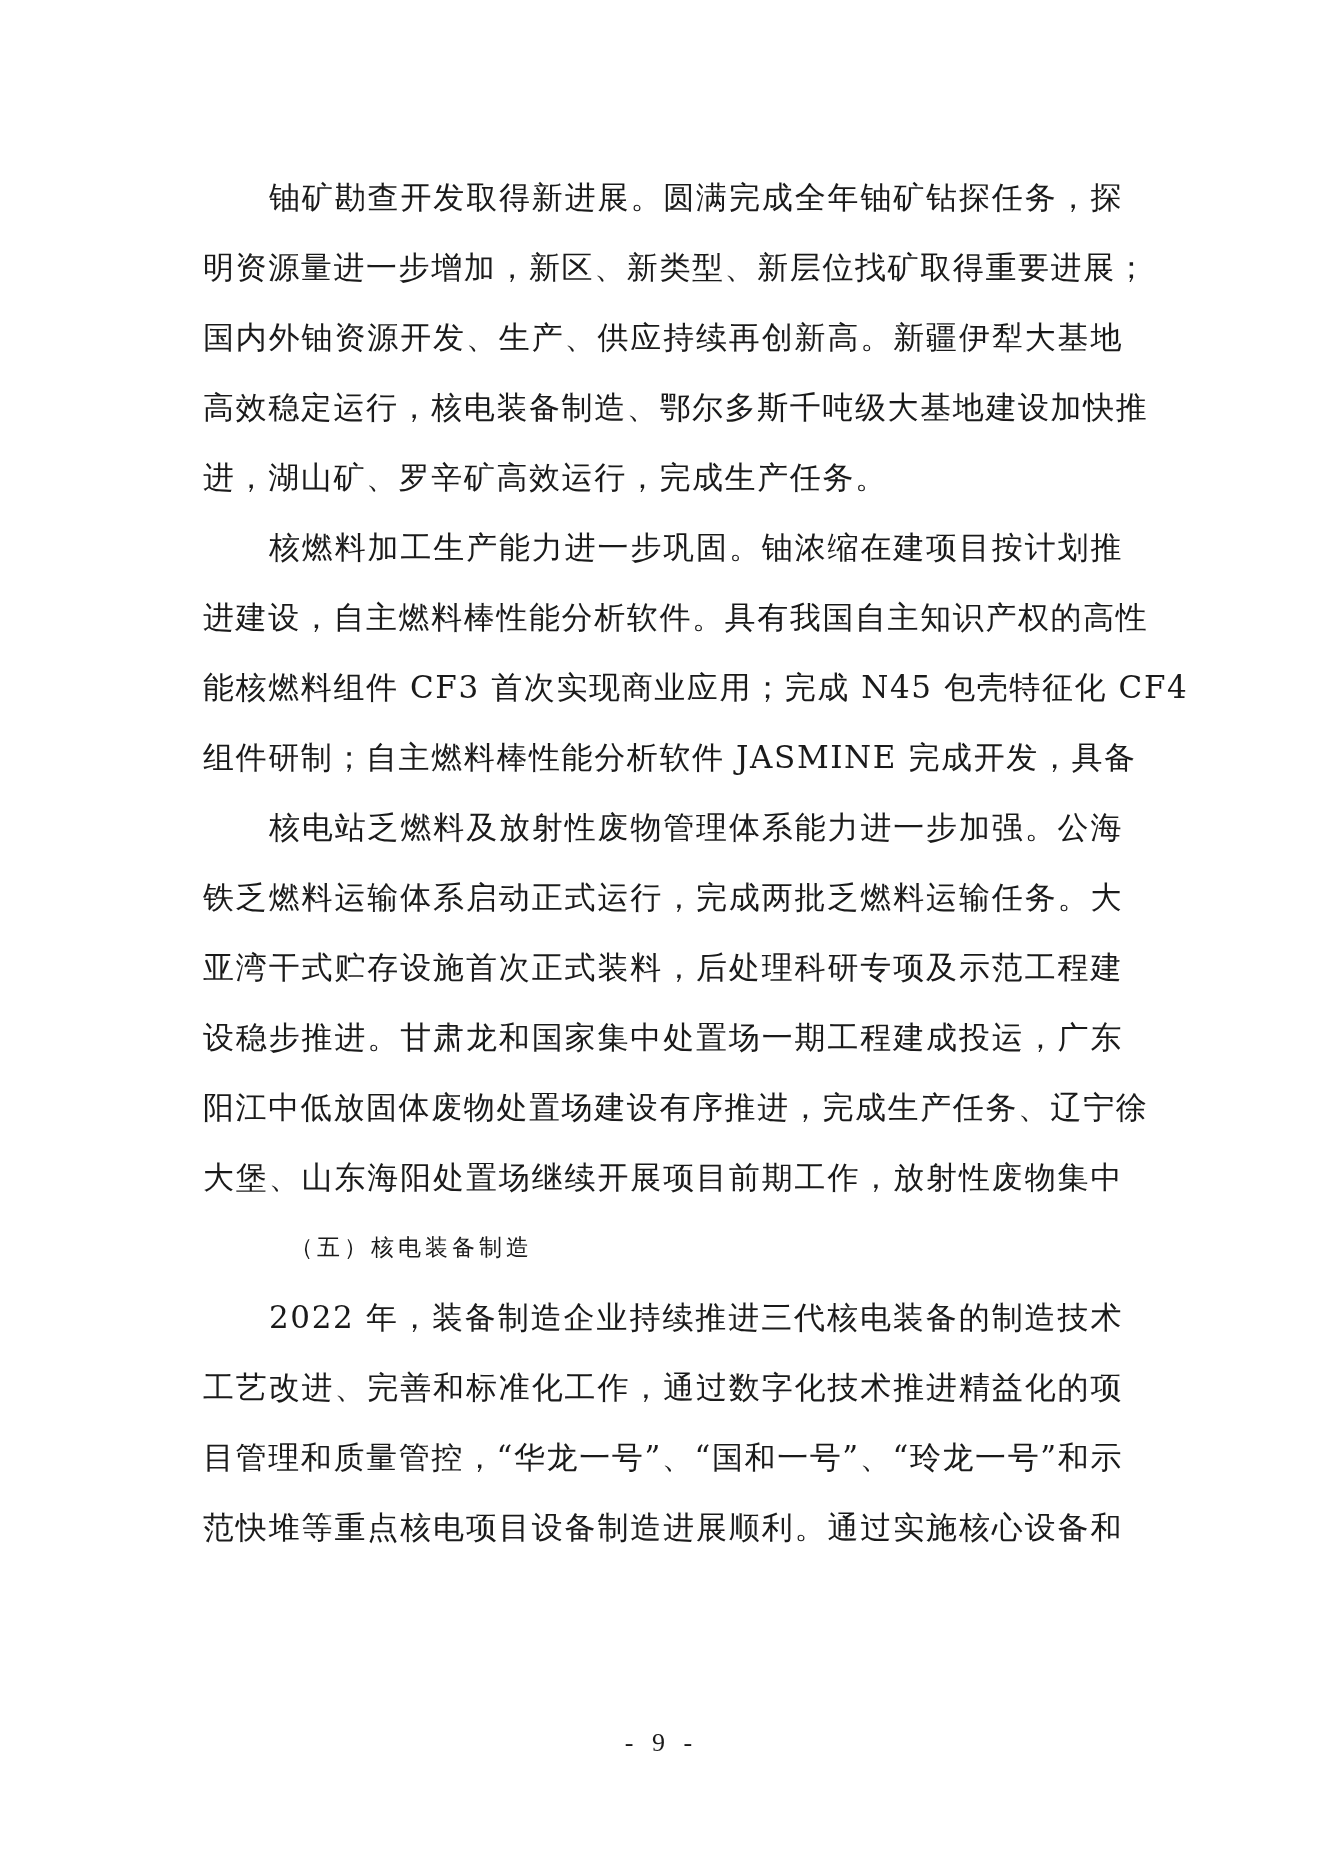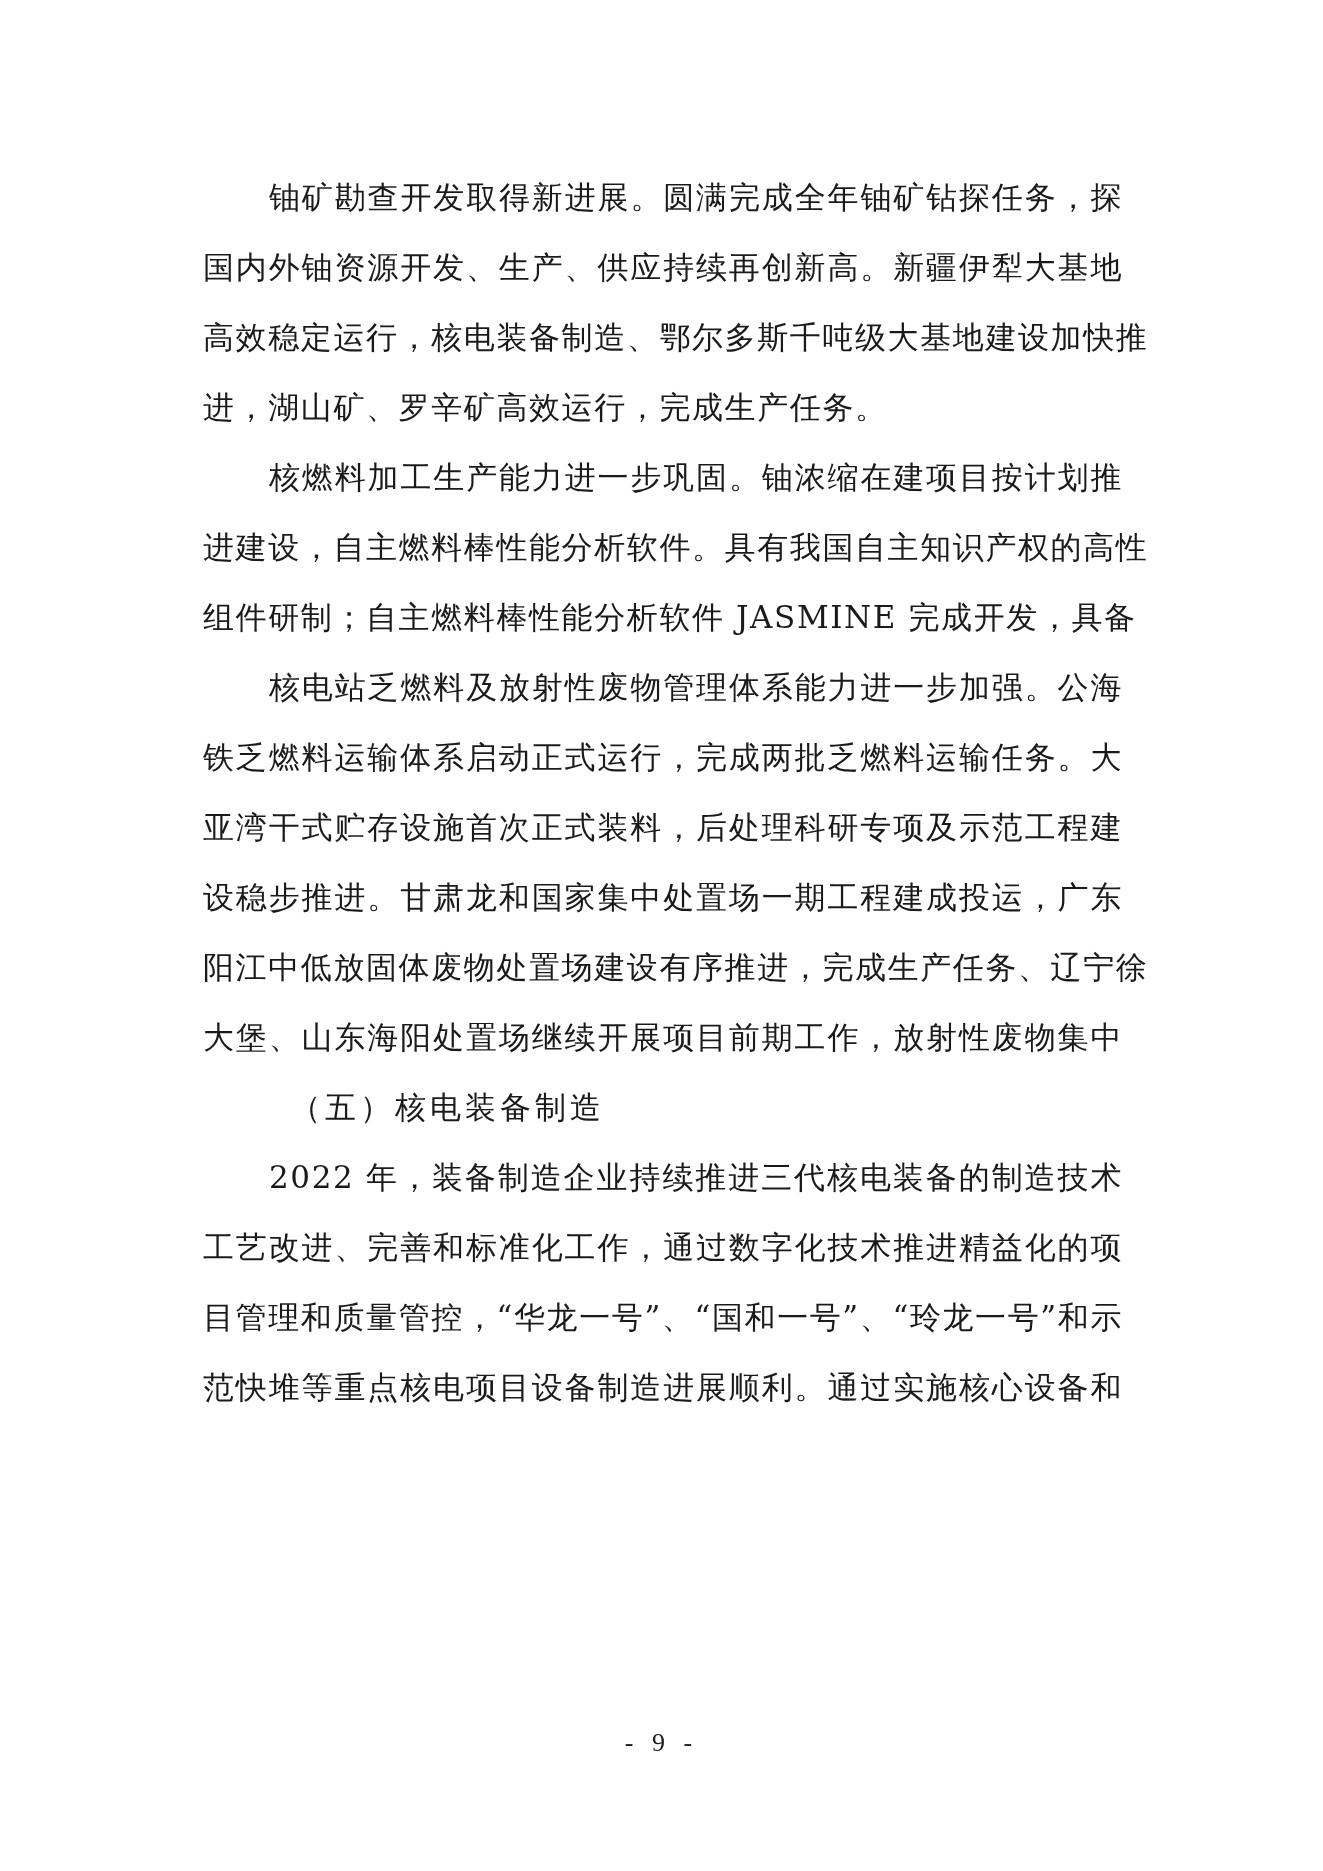--- a/index.html
+++ b/index.html
@@ -43,21 +43,21 @@
       padding-left: 66px;
     }
     .line.last {
       text-align-last: left;
     }
     .heading {
       display: block;
       height: 70px;
       line-height: 70px;
       font-family: "DejaVu Sans", "Liberation Sans", sans-serif;
-      font-size: 31px;
+      font-size: 23px;
       padding-left: 87px;
       letter-spacing: 4px;
       white-space: nowrap;
       color: #1a1a1a;
     }
     .page-number {
       position: absolute;
       left: 0;
       width: 1323px;
       top: 1726px;
@@ -70,28 +70,30 @@
     }
   </style>
 </head>
 <body>
 
 <div class="page">
   <div class="text-block">
 
     <div>
       <span class="line indent">铀矿勘查开发取得新进展。圆满完成全年铀矿钻探任务，探</span>
+      <span class="line">明资源量进一步增加，新区、新类型、新层位找矿取得重要进展；</span>
       <span class="line">国内外铀资源开发、生产、供应持续再创新高。新疆伊犁大基地</span>
       <span class="line">高效稳定运行，核电装备制造、鄂尔多斯千吨级大基地建设加快推</span>
       <span class="line last">进，湖山矿、罗辛矿高效运行，完成生产任务。</span>
     </div>
 
     <div>
       <span class="line indent">核燃料加工生产能力进一步巩固。铀浓缩在建项目按计划推</span>
       <span class="line">进建设，自主燃料棒性能分析软件。具有我国自主知识产权的高性</span>
+      <span class="line">能核燃料组件 CF3 首次实现商业应用；完成 N45 包壳特征化 CF4</span>
       <span class="line">组件研制；自主燃料棒性能分析软件 JASMINE 完成开发，具备</span>
     </div>
 
     <div>
       <span class="line indent">核电站乏燃料及放射性废物管理体系能力进一步加强。公海</span>
       <span class="line">铁乏燃料运输体系启动正式运行，完成两批乏燃料运输任务。大</span>
       <span class="line">亚湾干式贮存设施首次正式装料，后处理科研专项及示范工程建</span>
       <span class="line">设稳步推进。甘肃龙和国家集中处置场一期工程建成投运，广东</span>
       <span class="line">阳江中低放固体废物处置场建设有序推进，完成生产任务、辽宁徐</span>
       <span class="line">大堡、山东海阳处置场继续开展项目前期工作，放射性废物集中</span>

